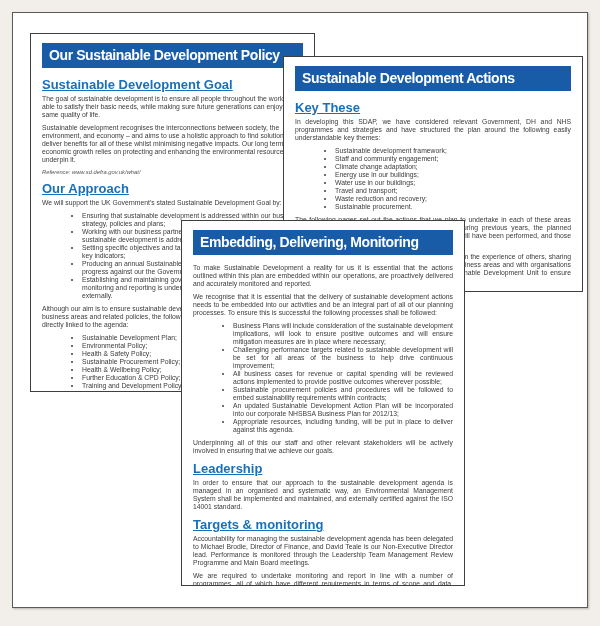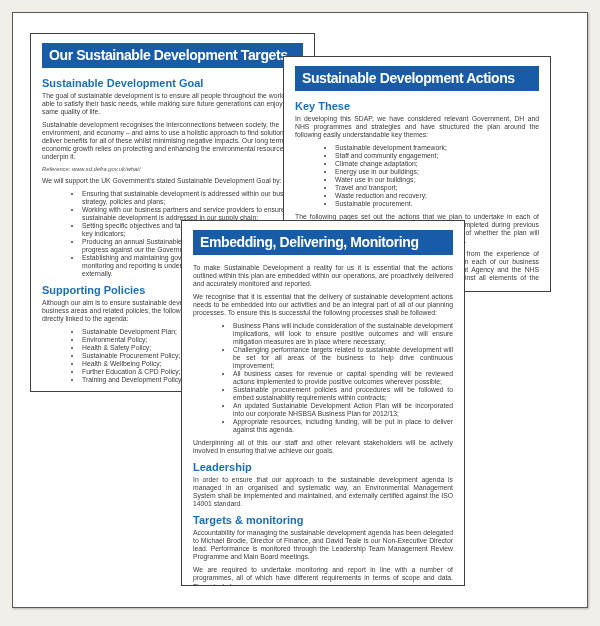--- a/index.html
+++ b/index.html
@@ -11,62 +11,63 @@
   .canvas-frame{
     position:absolute;left:12px;top:12px;width:576px;height:596px;
     background:#ffffff;border:1.5px solid #5a5a5a;box-sizing:border-box;
     box-shadow:1px 1px 2px rgba(0,0,0,0.25);
   }
   .page{
     position:absolute;background:#ffffff;border:1px solid #3f3f3f;
     box-sizing:border-box;padding:9px 11px;overflow:hidden;
   }
   #page1{left:30px;top:33px;width:285px;height:359px;z-index:1;}
-  #page2{left:283px;top:56px;width:268px;height:236px;z-index:2;}
+  #page2{left:283px;top:56px;width:300px;height:236px;z-index:2;}
   #page3{left:181px;top:220px;width:284px;height:366px;z-index:3;}
   .titlebar{
     background:var(--titlebar,#185ca8);color:#fff;font-weight:bold;
     font-size:14px;letter-spacing:-0.4px;height:25px;line-height:25px;
     padding-left:7px;margin-bottom:9px;white-space:nowrap;overflow:hidden;
   }
   .sec-h{
-    color:var(--heading,#1a70b8);font-weight:bold;font-size:11px;
+    color:var(--heading,#1a70b8);font-weight:bold;font-size:13px;
     margin:6px 0 3px 0;
+    text-decoration:underline;
   }
   .para{
     font-size:6.8px;line-height:1.18;color:#3b3b3b;margin:0 0 5px 0;
   }
   .ref{
     font-size:5.8px;font-style:italic;color:#555;margin:1px 0 5px 0;
   }
   ul{margin:0 0 5px 0;padding-left:40px;}
   li{font-size:6.8px;line-height:1.18;color:#3b3b3b;}
   .just .para, .just li{text-align:justify;}
 </style>
 </head>
 <body>
 
 <div class="canvas-frame"></div>
 
 <div class="page" id="page1">
-  <div class="titlebar">Our Sustainable Development Targets</div>
+  <div class="titlebar">Our Sustainable Development Policy</div>
   <div>
       <div class="sec-h">Sustainable Development Goal</div>
       <p class="para">The goal of sustainable development is to ensure all people throughout the world are able to satisfy their basic needs, while making sure future generations can enjoy the same quality of life.</p>
       <p class="para">Sustainable development recognises the interconnections between society, the environment, and economy – and aims to use a holistic approach to find solutions that deliver benefits for all of these whilst minimising negative impacts. Our long term economic growth relies on protecting and enhancing the environmental resources that underpin it.</p>
       <p class="ref">Reference: www.sd.defra.gov.uk/what/</p>
+      <div class="sec-h">Our Approach</div>
       <p class="para">We will support the UK Government’s stated Sustainable Development Goal by:</p>
       <ul>
         <li>Ensuring that sustainable development is addressed within our business strategy, policies and plans;</li>
         <li>Working with our business partners and service providers to ensure sustainable development is addressed in our supply chain;</li>
         <li>Setting specific objectives and targets to measure our performance via key indicators;</li>
         <li>Producing an annual Sustainable Development Report to outline progress against our the Government’s goal, our objectives and targets;</li>
         <li>Establishing and maintaining governance arrangements to ensure that monitoring and reporting is undertaken regularly both internally and externally.</li>
       </ul>
-      <div class="sec-h">Supporting Policies</div>
       <p class="para">Although our aim is to ensure sustainable development is embedded across all business areas and related policies, the following list highlights the policies that are directly linked to the agenda:</p>
       <ul>
         <li>Sustainable Development Plan;</li>
         <li>Environmental Policy;</li>
         <li>Health &amp; Safety Policy;</li>
         <li>Sustainable Procurement Policy;</li>
         <li>Health &amp; Wellbeing Policy;</li>
         <li>Further Education &amp; CPD Policy;</li>
         <li>Training and Development Policy;</li>
       </ul>

